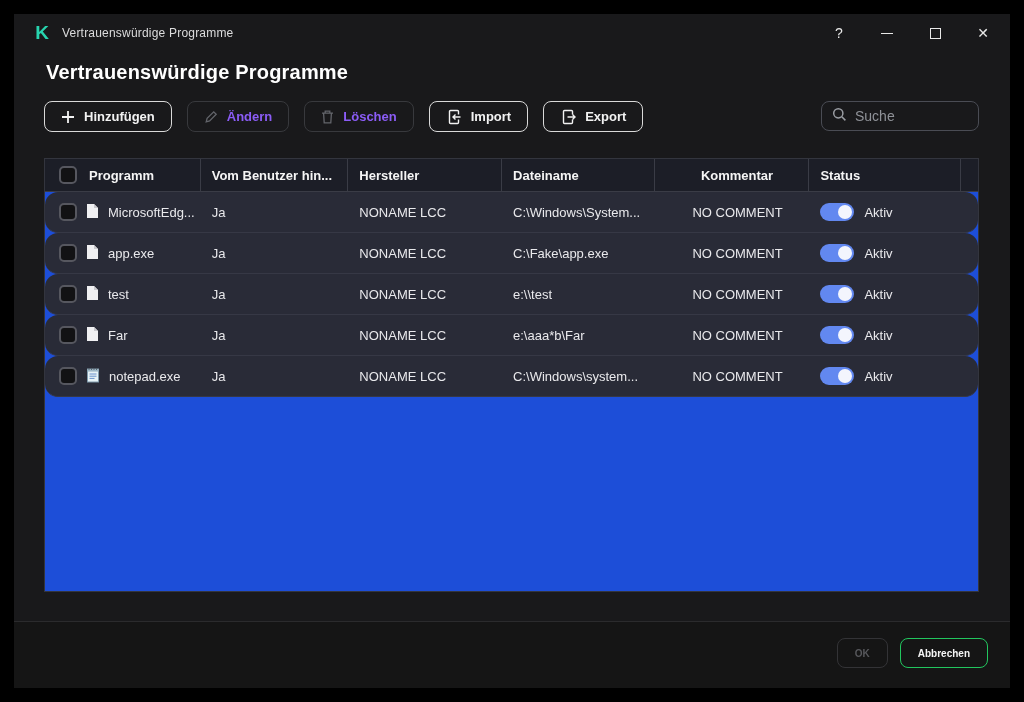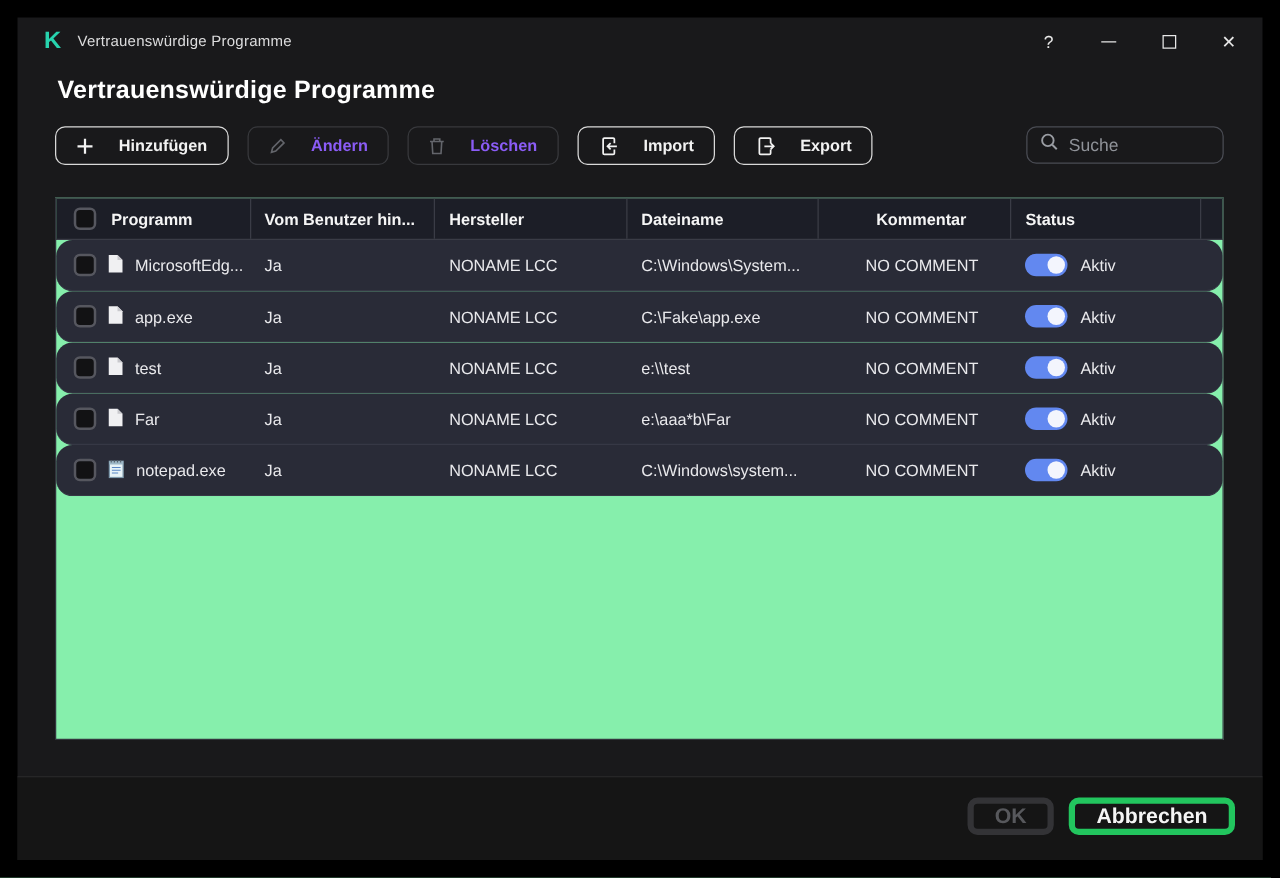--- a/index.html
+++ b/index.html
@@ -15,34 +15,34 @@
   .win-btn { width:22px; height:22px; display:flex; align-items:center; justify-content:center;
              color:#e8e8e8; font-size:14px; cursor:default; }
   .maximize-box { width:11px; height:11px; border:1.5px solid #e8e8e8; }
   .minimize-bar { width:12px; height:0; border-top:1.5px solid #e8e8e8; }
 
   
   .heading { position:absolute; left:32px; top:47px; font-size:20px; font-weight:700; color:#ffffff; letter-spacing:.2px; }
 
   
   .toolbar { position:absolute; left:30px; top:87px; display:flex; gap:15px; }
-  .btn { height:31px; display:flex; align-items:center; gap:20px; padding:0 16px;
+  .btn { height:31px; display:flex; align-items:center; gap:9px; padding:0 16px;
          border:1px solid #d9d9d9; border-radius:8px; background:transparent;
          color:#f2f2f2; font-size:13px; font-weight:700; font-family:"Liberation Sans", sans-serif; }
   .btn.disabled { border-color:#38393d; color:#8b5cf6; }
   .btn svg { display:block; }
 
   .searchbox { position:absolute; right:31px; top:87px; width:158px; height:30px;
                border:1px solid #4a4c54; border-radius:8px; display:flex; align-items:center; padding:0 10px; gap:8px;margin-left:41px; }
   .searchbox input { flex:1; background:transparent; border:none; outline:none; color:#e8e8e8;
                      font-size:14px; font-family:"Liberation Sans", sans-serif; width:100px; }
   .searchbox input::placeholder { color:#8f9298; }
 
   
-  .table { position:absolute; left:30px; top:144px; width:935px; height:434px; background:#86efac; border:1px solid #33353e; }
+  .table { position:absolute; left:30px; top:144px; width:935px; height:434px; background:#1d4ed8; border:1px solid #33353e; }
   .thead { display:flex; height:33px; background:#1c1e27; border-bottom:1px solid #3a3c46; }
   .th { display:flex; align-items:center; padding-left:11px; font-size:13px; font-weight:700; color:#f5f5f5;
         border-right:1px solid #3a3c46; }
   .th:last-child { border-right:none; }
   .row { display:flex; height:41px; background:#292b37; border-bottom:1px solid #363845;border-radius:13px; }
   .cell { display:flex; align-items:center; padding-left:11px; font-size:13px; color:#e9e9ec;
           white-space:nowrap; overflow:hidden; }
   .c0 { width:156px; } .c1 { width:148px; } .c2 { width:154px; } .c3 { width:153px;text-align:right; }
   .c4 { width:155px;justify-content:center; } .c5 { width:152px; } .c6 { width:17px; padding-left:0; }
   .row .c0 { padding-left:14px; gap:9px; }
@@ -52,22 +52,22 @@
 
   .toggle { width:34px; height:18px; border-radius:9px; background:#6288f0; position:relative; flex:0 0 auto; margin-right:10px; }
   .toggle .knob { position:absolute; right:2px; top:2px; width:14px; height:14px; border-radius:50%; background:#f3f5fd; }
 
   .file-svg, .np-svg { flex:0 0 auto; }
 
   
   .footer-divider { position:absolute; left:0; top:607px; width:100%; height:0; border-top:1px solid #2b2b2d; }
   .footer { position:absolute; left:0; top:608px; width:100%; height:66px; background:#151515; }
   .footer-buttons { position:absolute; right:22px; top:16px; display:flex; gap:12px; }
-  .fbtn { height:30px; padding:0 17px; border:5px solid #22c55e; border-radius:8px; background:transparent;
-          color:#f5f5f5; font-size:17px; font-weight:700; font-family:"Liberation Sans", sans-serif; }
+  .fbtn { height:30px; padding:0 17px; border:1px solid #22c55e; border-radius:8px; background:transparent;
+          color:#f5f5f5; font-size:10px; font-weight:700; font-family:"Liberation Sans", sans-serif; }
   .fbtn.disabled { border-color:#333336; color:#57585c; }
 </style>
 </head>
 <body>
 
 <div class="dialog">
 
   <div class="titlebar">
     <div class="k-logo">K</div>
     <div class="win-title">Vertrauenswürdige Programme</div>

